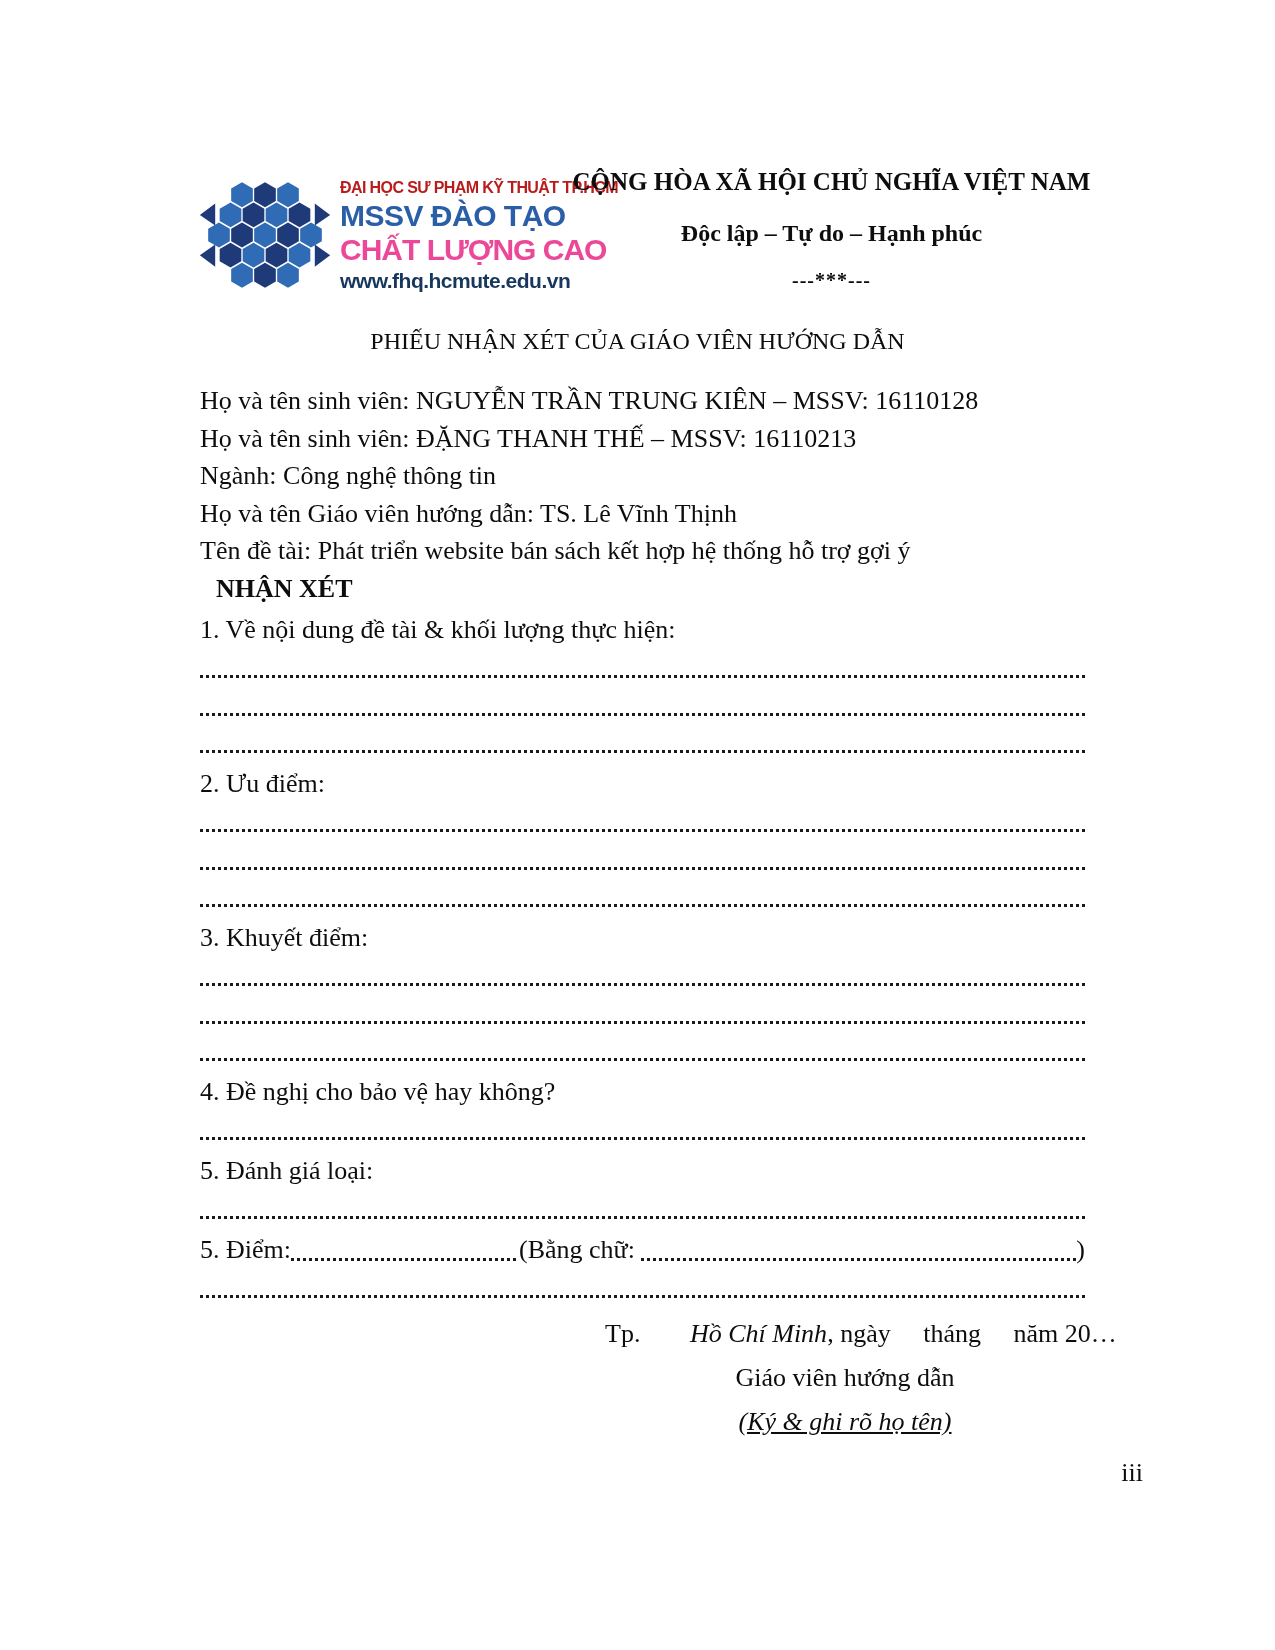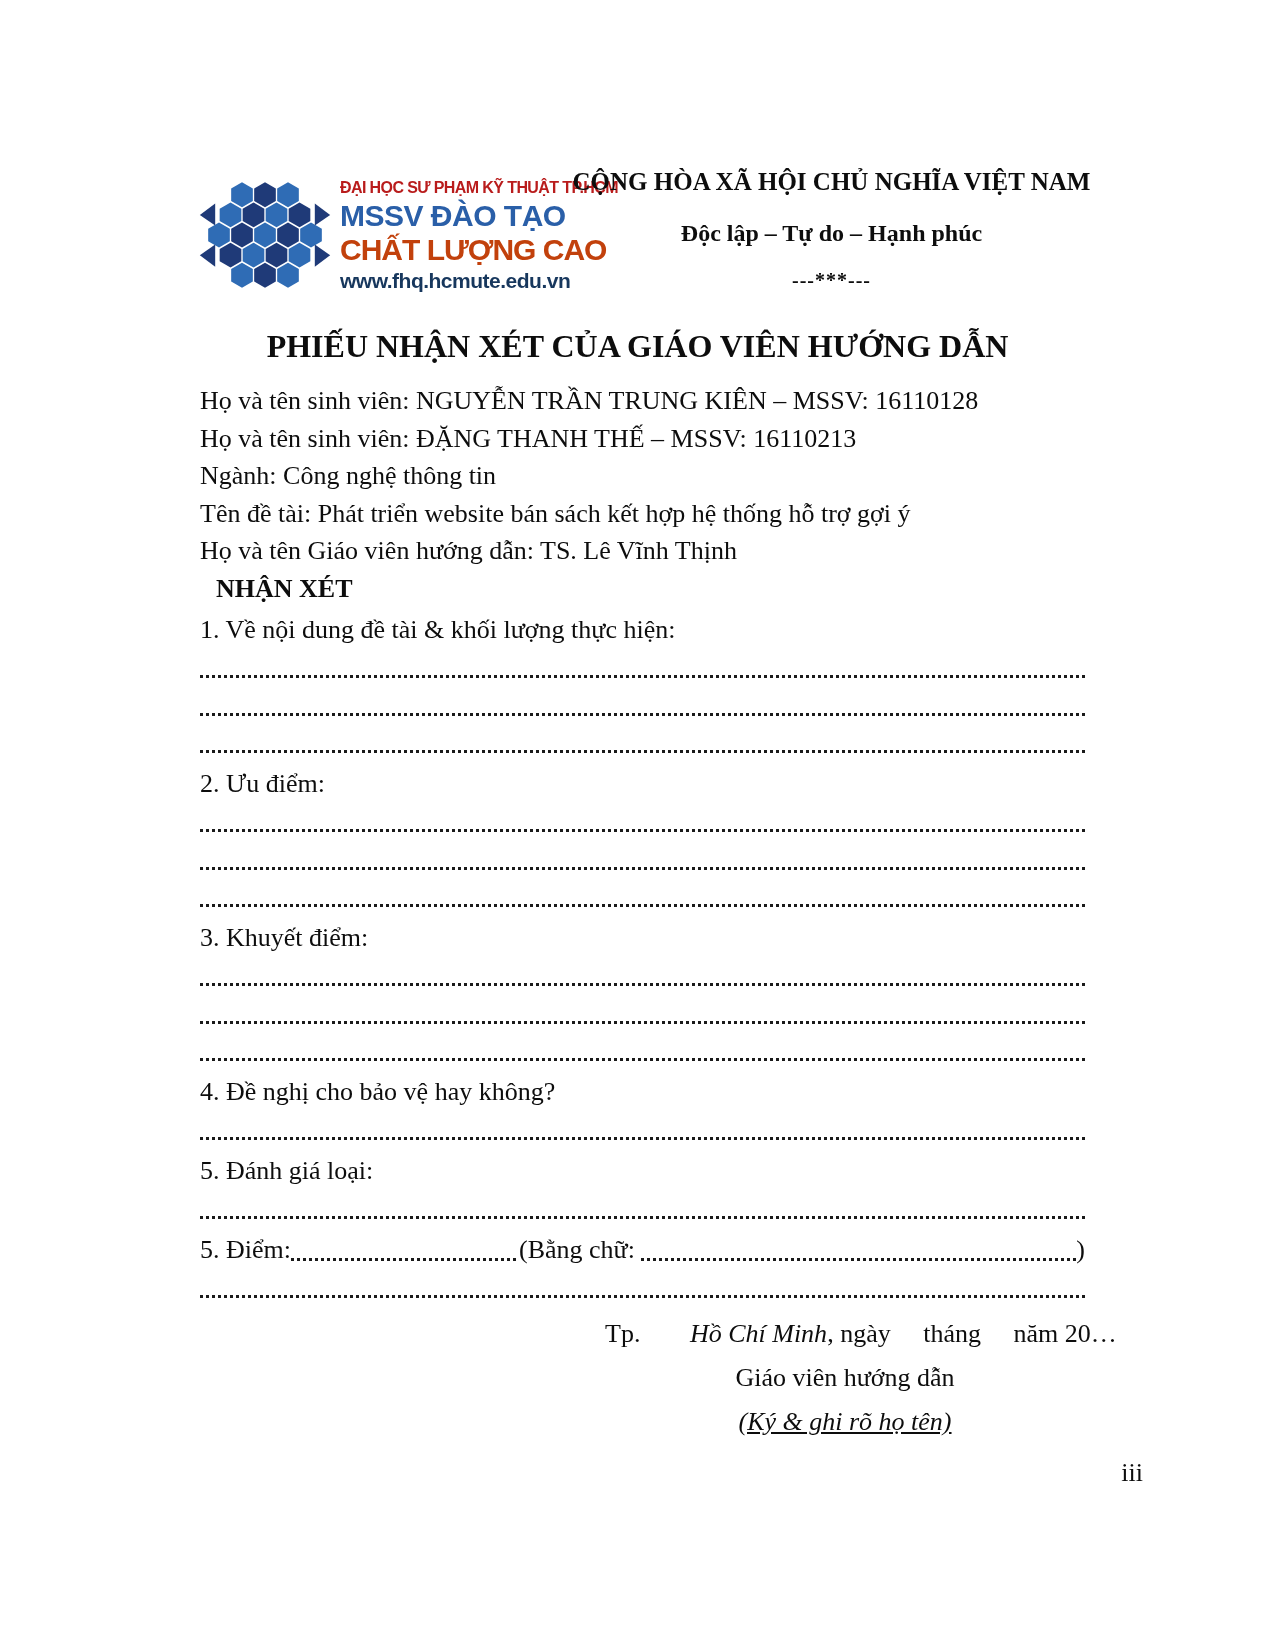--- a/index.html
+++ b/index.html
@@ -15,30 +15,30 @@
   
   .header{
     position:absolute; top:160px; left:196px; right:180px;
     display:flex; align-items:flex-start;
   }
   .logo-block{display:flex; align-items:center; width:372px; flex:none;}
   .logo-hex{width:138px; height:150px; flex:none;}
   .logo-text{margin-left:6px; font-family:"Liberation Sans", sans-serif; line-height:1;}
   .logo-l1{font-size:16px; font-weight:bold; color:#b91c1c; letter-spacing:-0.6px; white-space:nowrap;}
   .logo-l2{font-size:30px; font-weight:bold; color:#2a5fa8; margin-top:5px; letter-spacing:-0.5px; white-space:nowrap;}
-  .logo-l3{font-size:30px; font-weight:bold; color:#c2410c; margin-top:4px; letter-spacing:-1px; white-space:nowrap;}
+  .logo-l3{font-size:30px; font-weight:bold; color:#ec4899; margin-top:4px; letter-spacing:-1px; white-space:nowrap;}
   .logo-l4{font-size:21px; font-weight:bold; color:#17375d; margin-top:5px; letter-spacing:-0.5px; white-space:nowrap;}
   .republic{flex:1; text-align:center; padding-top:8px;}
   .rep-l1{font-size:25px; font-weight:bold; white-space:nowrap;}
   .rep-l2{font-size:24px; font-weight:bold; margin-top:24px;}
   .rep-l3{font-size:20px; font-weight:bold; margin-top:22px; letter-spacing:1px;}
   
   .doc-title{
     position:absolute; top:328px; left:120px; right:120px;
-    text-align:center; font-size:32px; font-weight:bold; white-space:nowrap;
+    text-align:center; font-size:24px; font-weight:normal; white-space:nowrap;
   }
   
   .body{
     position:absolute; top:382px; left:200px; width:885px;
     font-size:26px; line-height:37.5px;
   }
   .row{height:37.5px; white-space:nowrap; overflow:visible;}
   .bold{font-weight:bold;margin-left:16px;}
   .item-label{margin-top:4px;}
   .dotline{
@@ -120,22 +120,22 @@
       <div class="rep-l3">---***---</div>
     </div>
   </div>
 
   <div class="doc-title">PHIẾU NHẬN XÉT CỦA GIÁO VIÊN HƯỚNG DẪN</div>
 
   <div class="body">
     <div class="row">Họ và tên sinh viên: NGUYỄN TRẦN TRUNG KIÊN – MSSV: 16110128</div>
     <div class="row">Họ và tên sinh viên: ĐẶNG THANH THẾ – MSSV: 16110213</div>
     <div class="row">Ngành: Công nghệ thông tin</div>
+    <div class="row">Họ và tên Giáo viên hướng dẫn: TS. Lê Vĩnh Thịnh</div>
     <div class="row">Tên đề tài: Phát triển website bán sách kết hợp hệ thống hỗ trợ gợi ý</div>
-    <div class="row">Họ và tên Giáo viên hướng dẫn: TS. Lê Vĩnh Thịnh</div>
 
     <div class="row bold">NHẬN XÉT</div>
 
     <div class="row item-label">1. Về nội dung đề tài &amp; khối lượng thực hiện:</div>
     <div class="dotline"></div>
     <div class="dotline"></div>
     <div class="dotline"></div>
 
     <div class="row item-label">2. Ưu điểm:</div>
     <div class="dotline"></div>

